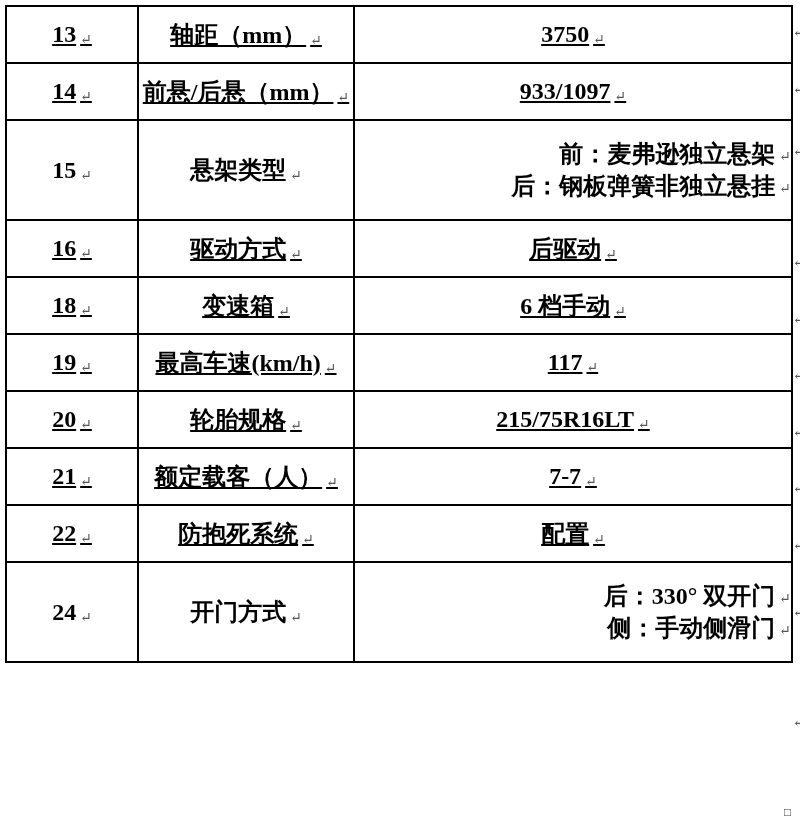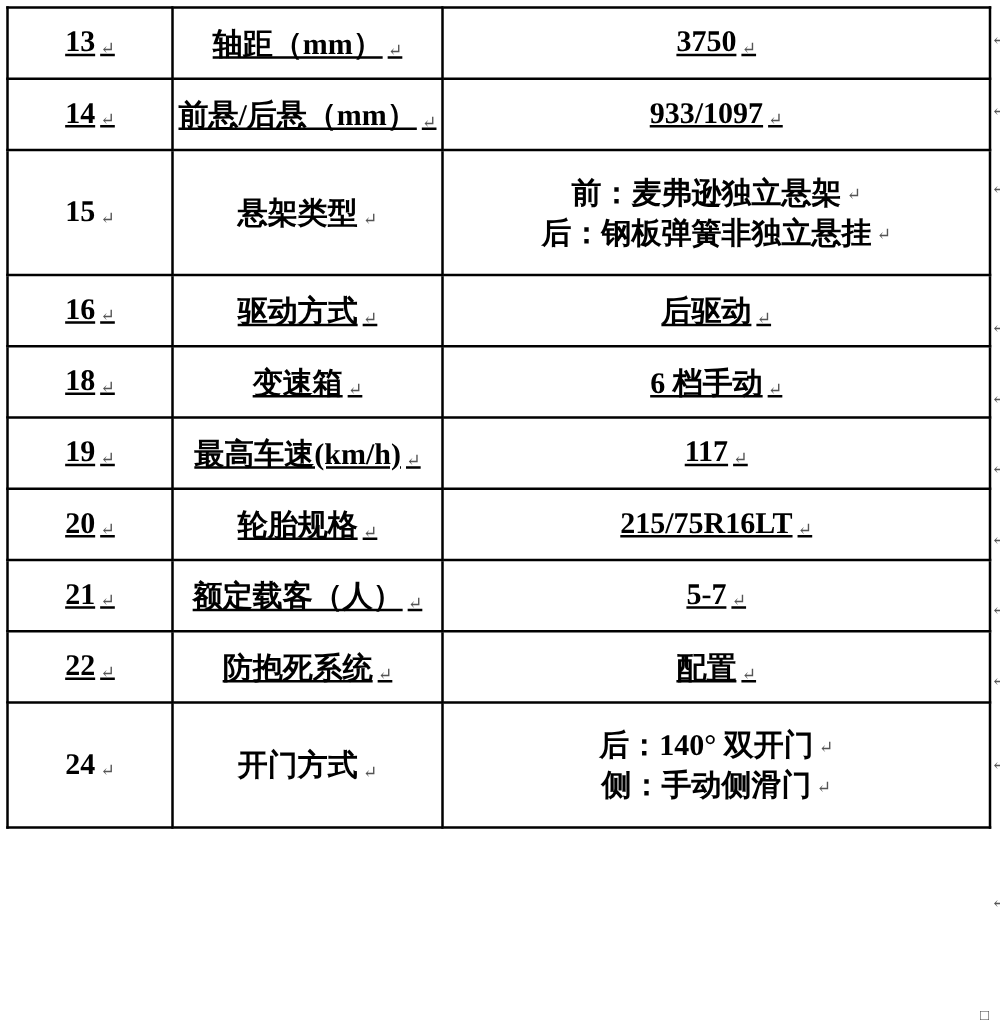--- a/index.html
+++ b/index.html
@@ -50,21 +50,21 @@
   .twoline {
     display: flex;
     flex-direction: column;
     justify-content: space-around;
     height: 100%;
   }
   .twoline .line {
     height: 50%;
     display: flex;
     align-items: center;
-    justify-content: center;
+    justify-content: flex-end;
   }
   .row-end-marks { position: absolute; left: 0; top: 0; width: 0; height: 0; }
   .rmk {
     position: absolute;
     left: 793px;
     font-size: 14px;
     font-weight: 400;
     color: #555555;
     line-height: 18px;
   }
@@ -140,37 +140,37 @@
 
       <tr class="h57">
         <td><span class="txt">20</span><span class="mk">↵</span></td>
         <td><span class="txt">轮胎规格</span><span class="mk">↵</span></td>
         <td><span class="txt">215/75R16LT</span><span class="mk">↵</span></td>
       </tr>
 
       <tr class="h57">
         <td><span class="txt">21</span><span class="mk">↵</span></td>
         <td><span class="txt">额定载客（人）</span><span class="mk">↵</span></td>
-        <td><span class="txt">5-7</span><span class="mk">↵</span></td>
+        <td><span class="txt">7-7</span><span class="mk">↵</span></td>
       </tr>
 
       <tr class="h57">
         <td><span class="txt">22</span><span class="mk">↵</span></td>
         <td><span class="txt">防抱死系统</span><span class="mk">↵</span></td>
         <td><span class="txt">配置</span><span class="mk">↵</span></td>
       </tr>
 
 
       <tr class="h116">
         <td><span class="txt">24</span><span class="mk">↵</span></td>
         <td><span class="txt">开门方式</span><span class="mk">↵</span></td>
         <td>
           <div class="twoline">
             <div class="line">
-                <span class="txt">后：140° 双开门</span>
+                <span class="txt">后：330° 双开门</span>
                 <span class="mk">↵</span>
               </div>
             <div class="line">
                 <span class="txt">侧：手动侧滑门</span>
                 <span class="mk">↵</span>
               </div>
           </div>
         </td>
       </tr>
 

